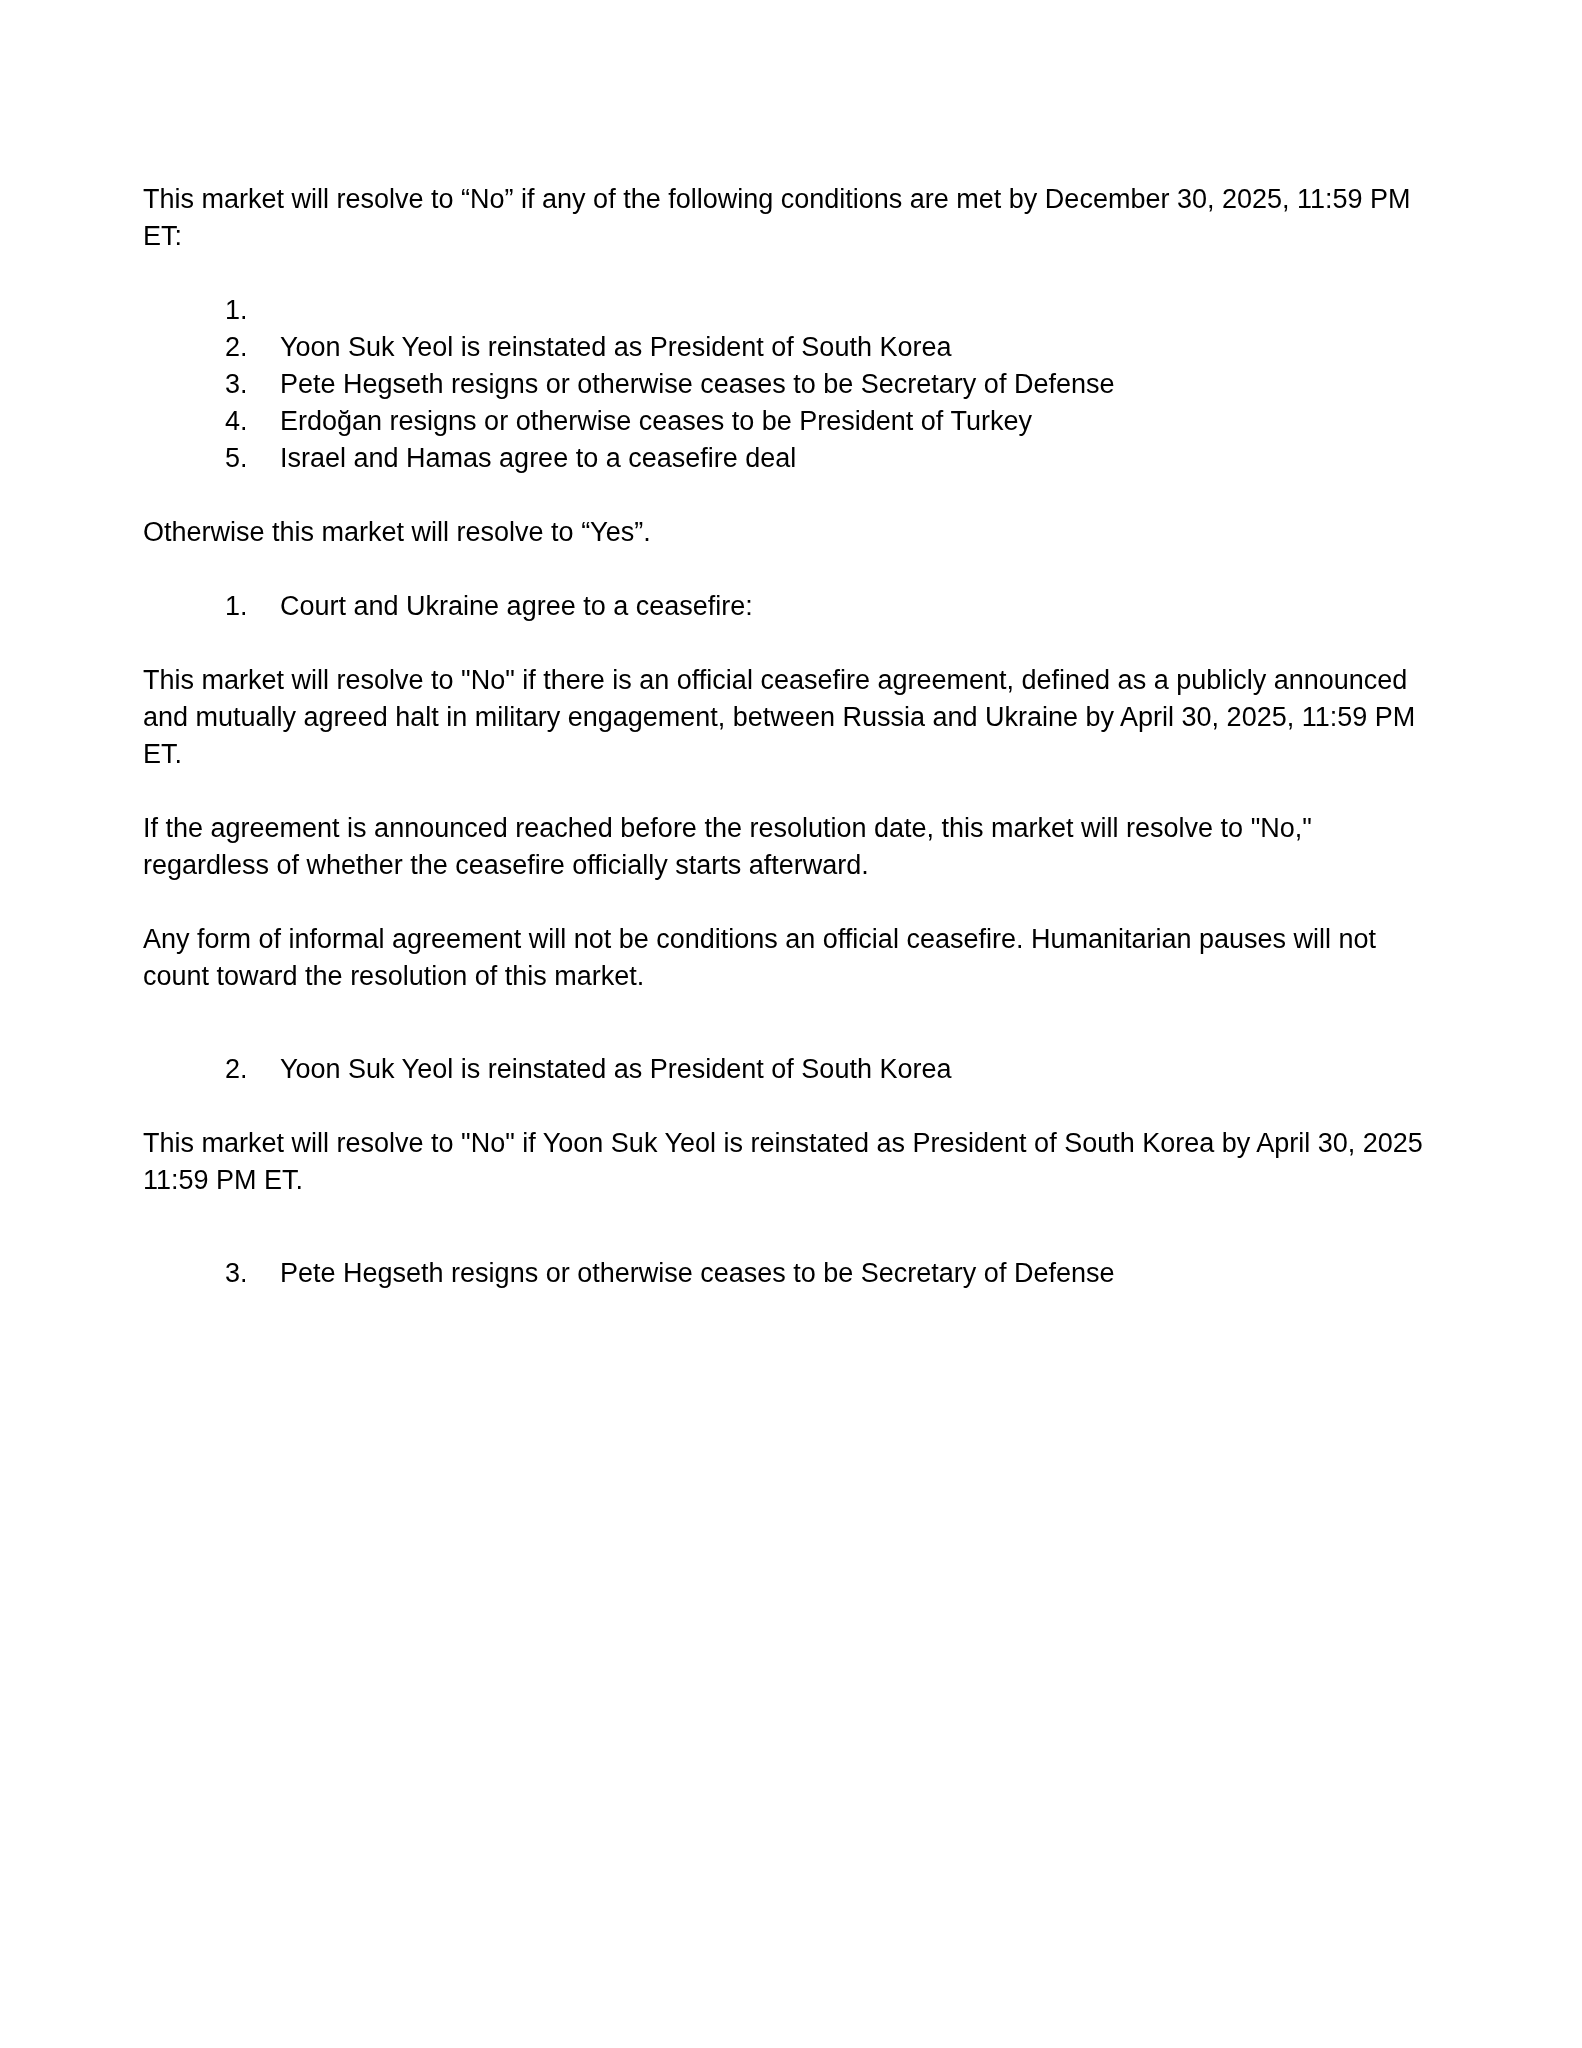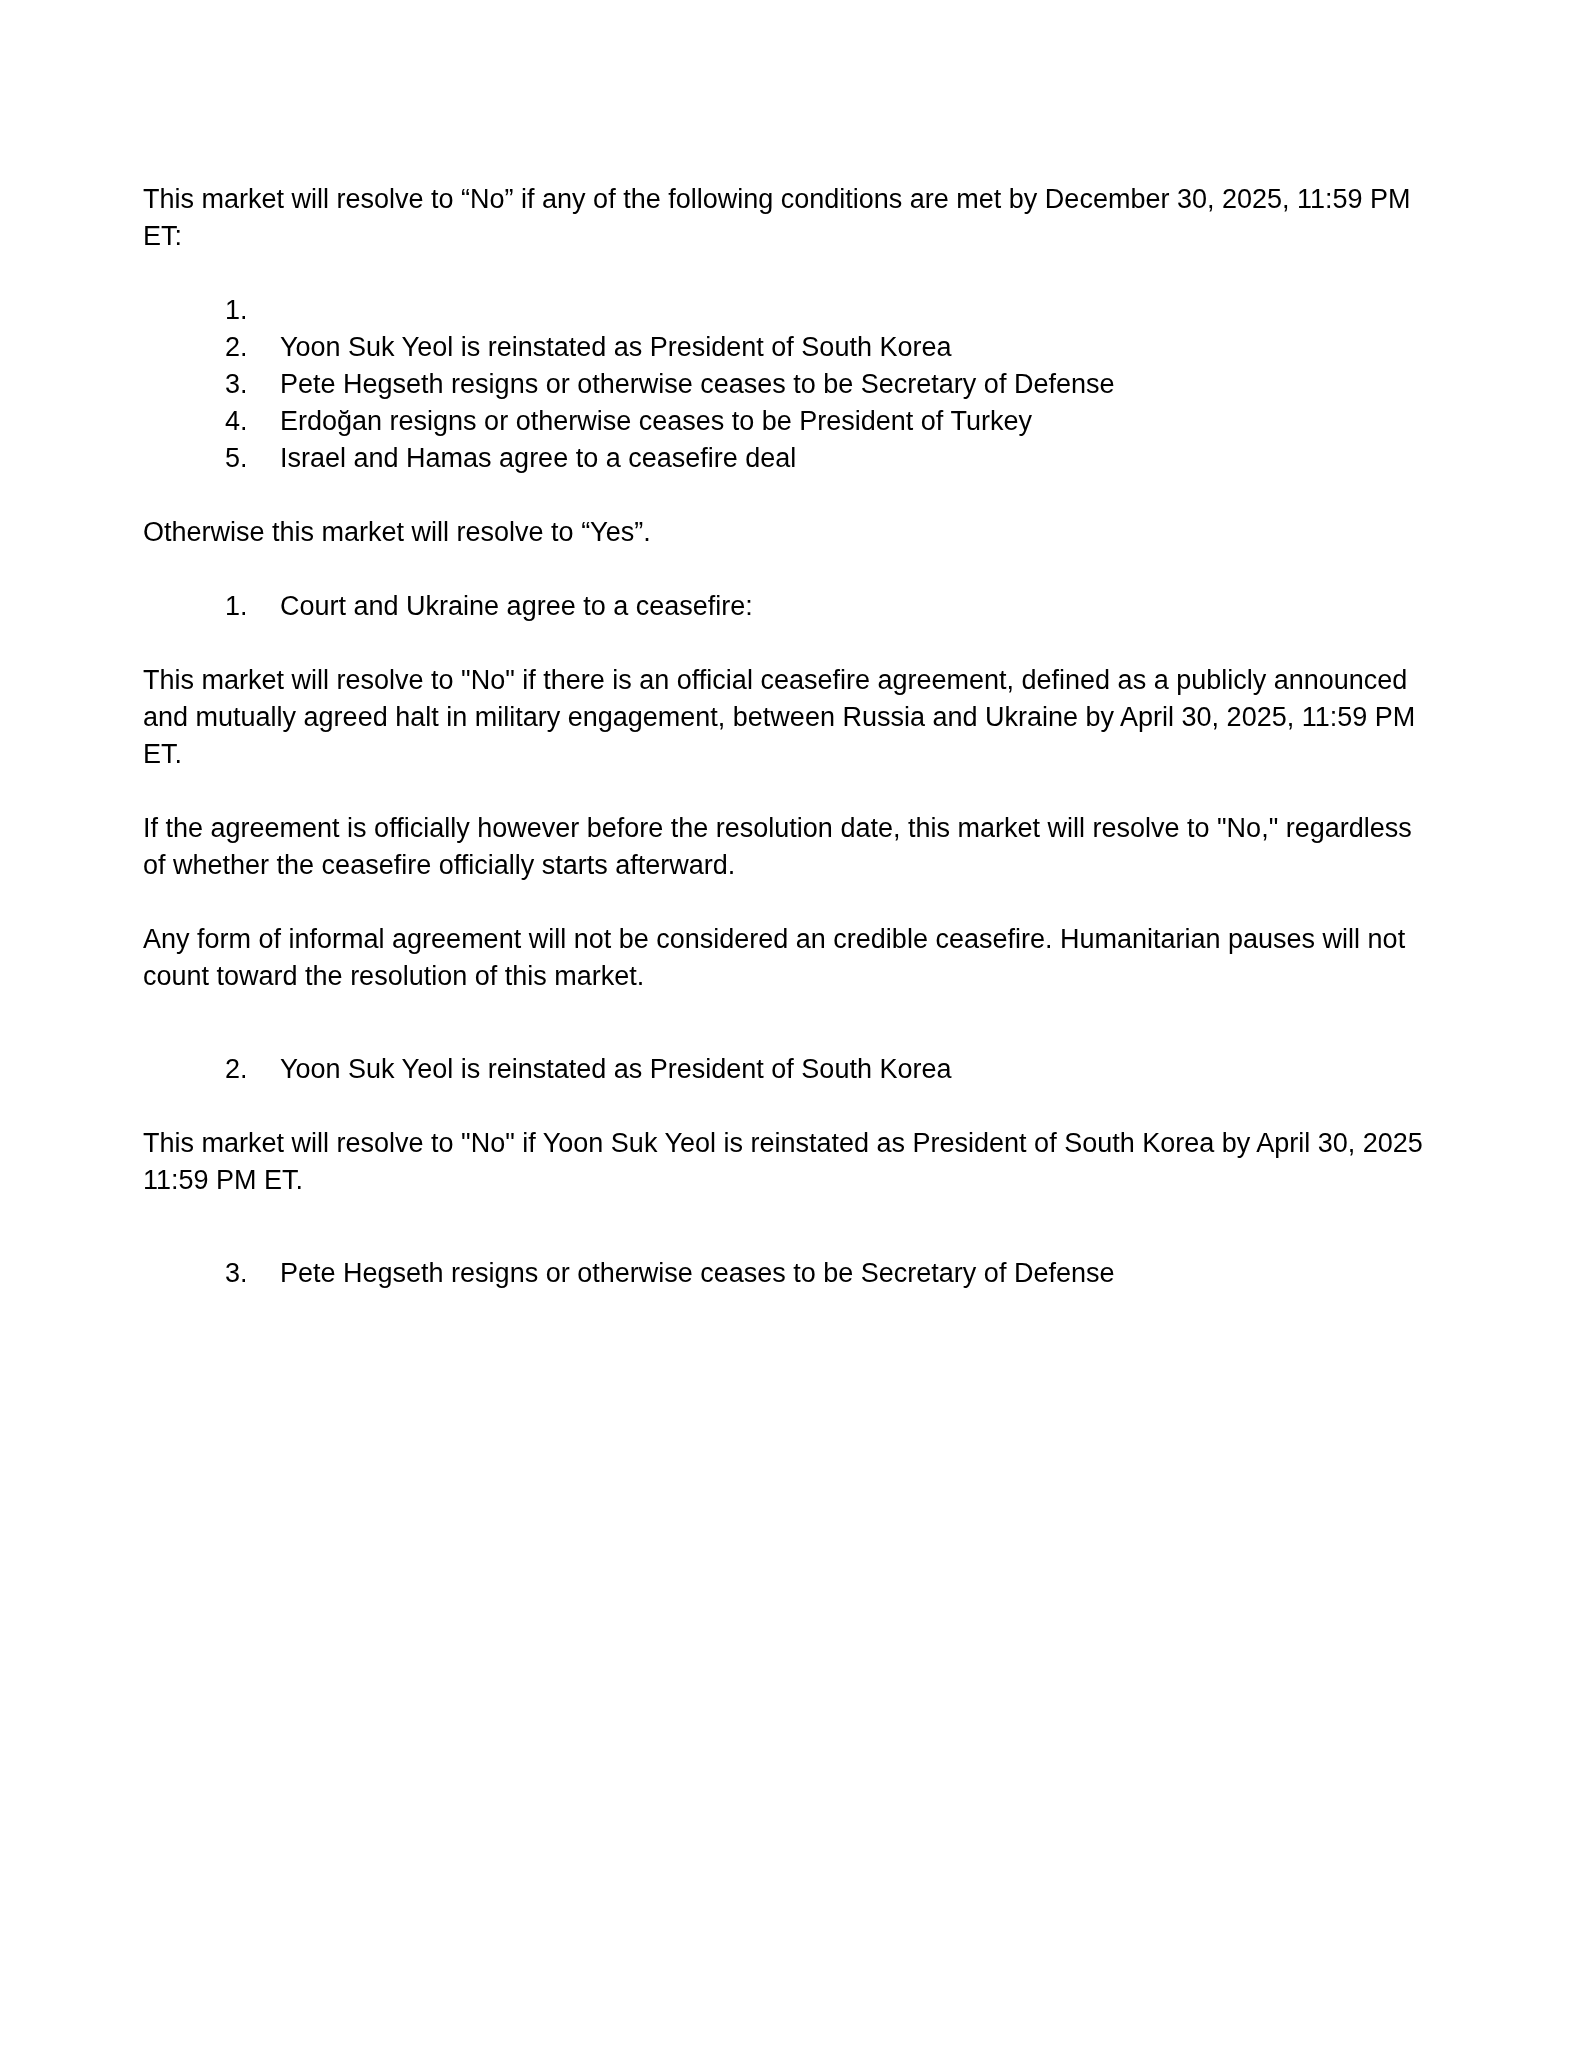--- a/index.html
+++ b/index.html
@@ -61,22 +61,22 @@
     </div>
   </div>
 
   <p class="para">Otherwise this market will resolve to “Yes”.</p>
 
   <div class="sec-heading">
     <span class="marker">1.</span>
     <span class="item-text">Court and Ukraine agree to a ceasefire:</span>
   </div>
   <p class="para">This market will resolve to "No" if there is an official ceasefire agreement, defined as a publicly announced and mutually agreed halt in military engagement, between Russia and Ukraine by April 30, 2025, 11:59 PM ET.</p>
-  <p class="para">If the agreement is officially however before the resolution date, this market will resolve to "No," regardless of whether the ceasefire officially starts afterward.</p>
-  <p class="para">Any form of informal agreement will not be considered an credible ceasefire. Humanitarian pauses will not count toward the resolution of this market.</p>
+  <p class="para">If the agreement is announced reached before the resolution date, this market will resolve to "No," regardless of whether the ceasefire officially starts afterward.</p>
+  <p class="para">Any form of informal agreement will not be conditions an official ceasefire. Humanitarian pauses will not count toward the resolution of this market.</p>
 
   <div class="sec-heading spaced">
     <span class="marker">2.</span>
     <span class="item-text">Yoon Suk Yeol is reinstated as President of South Korea</span>
   </div>
   <p class="para">This market will resolve to "No" if Yoon Suk Yeol is reinstated as President of South Korea by April 30, 2025 11:59 PM ET.</p>
 
   <div class="sec-heading spaced">
     <span class="marker">3.</span>
     <span class="item-text">Pete Hegseth resigns or otherwise ceases to be Secretary of Defense</span>

